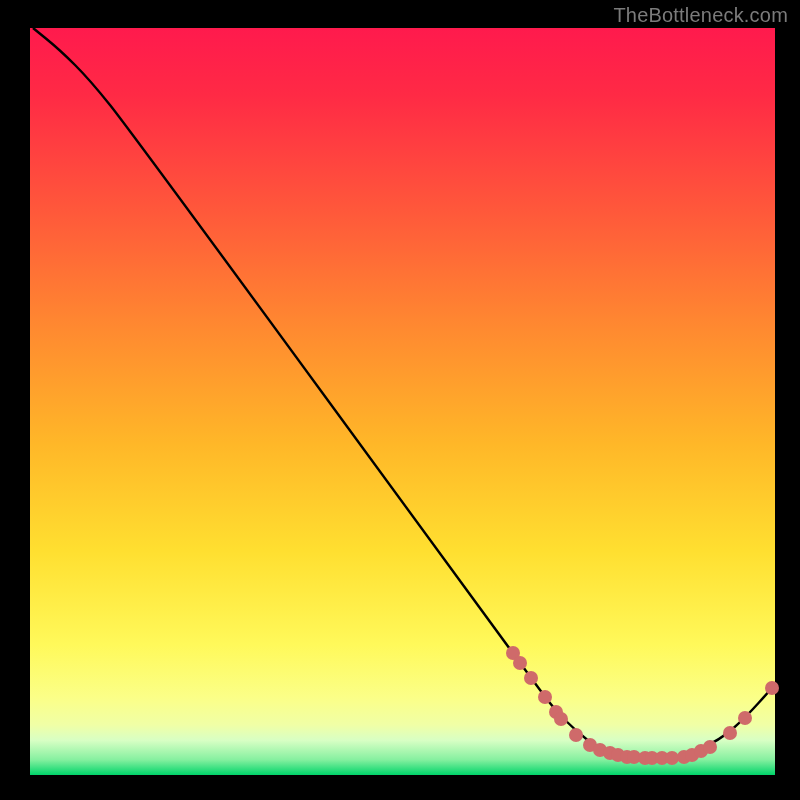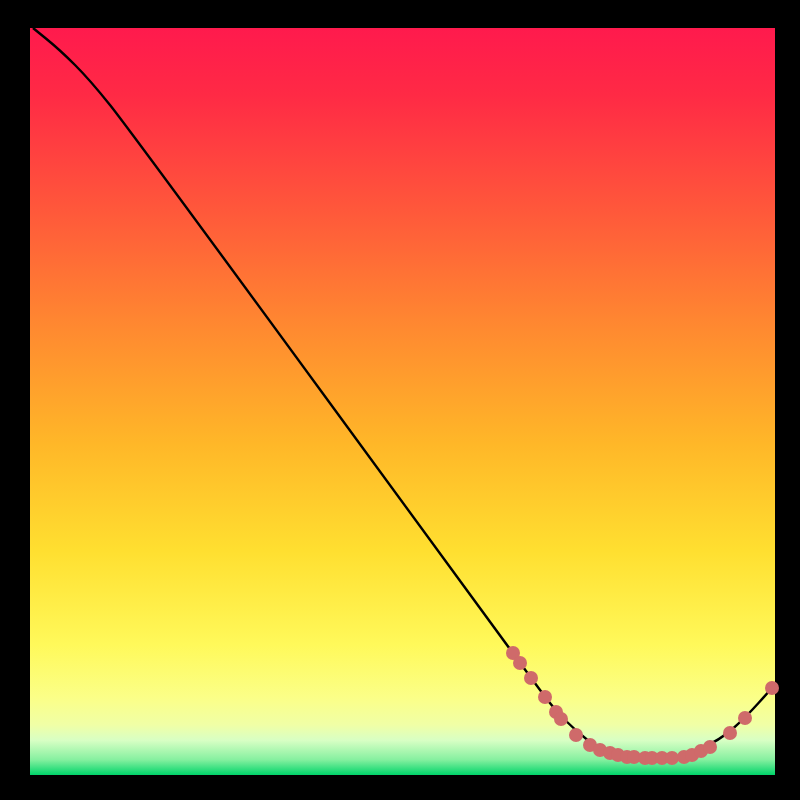--- a/index.html
+++ b/index.html
@@ -91,13 +91,14 @@
           <circle cx="692" cy="755" r="7" fill="#cf6a6a"></circle>
           <circle cx="701" cy="751" r="7" fill="#cf6a6a"></circle>
           <circle cx="710" cy="747" r="7" fill="#cf6a6a"></circle>
           <circle cx="730" cy="733" r="7" fill="#cf6a6a"></circle>
           <circle cx="745" cy="718" r="7" fill="#cf6a6a"></circle>
           <circle cx="772" cy="688" r="7" fill="#cf6a6a"></circle>
         </g>
     </g>
   </svg>
 
+  <div class="watermark">TheBottleneck.com</div>
 </div>
 
 </body></html>

